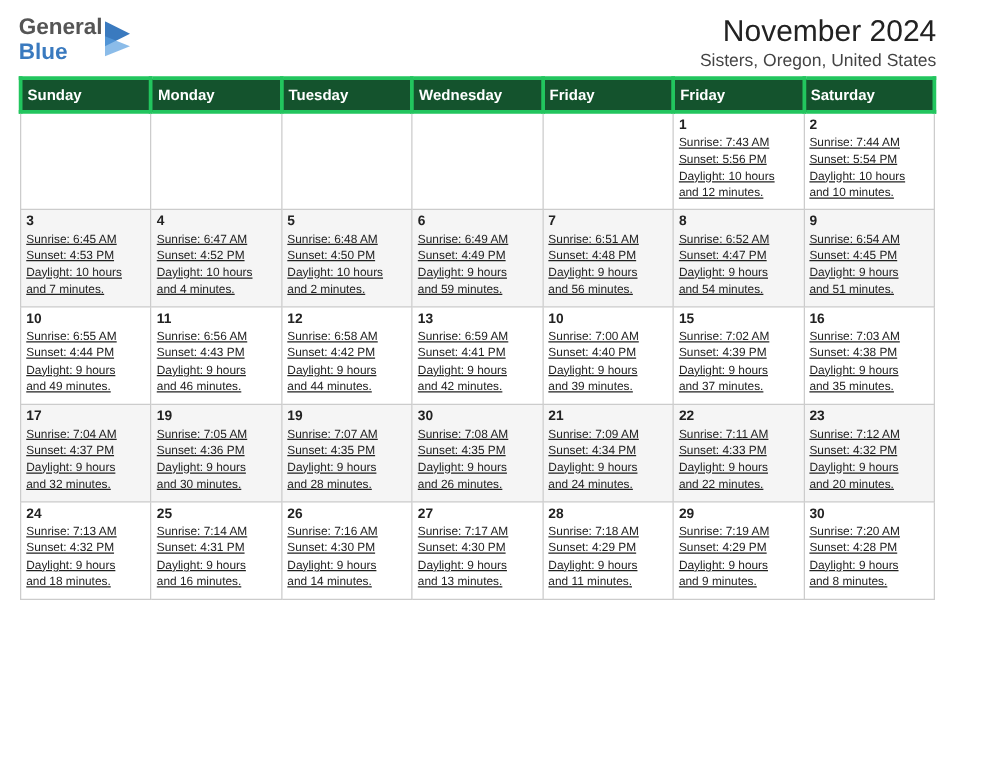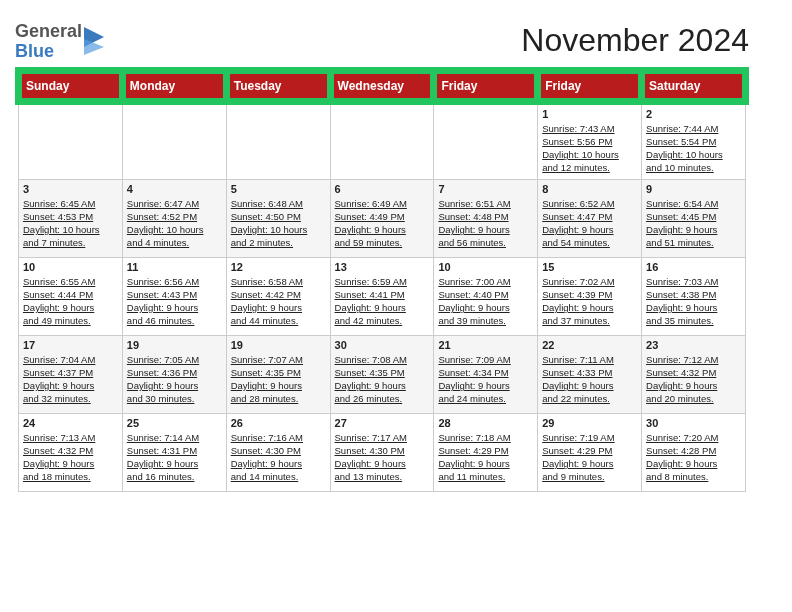--- a/index.html
+++ b/index.html
@@ -5,21 +5,21 @@
     * { margin: 0; padding: 0; box-sizing: border-box; }
     body {
       font-family: Arial, sans-serif;
       background: #fff;
       width: 792px;
       height: 612px;
       overflow: hidden;
     }
     .container {
       width: 764px;
-      padding: 22px 15px 5px 15px;
+      padding: 12px 15px 5px 15px;
     }
     .header-row {
       display: flex;
       justify-content: space-between;
       align-items: flex-start;
       margin-bottom: 5px;
     }
     .logo {
       display: flex;
       align-items: center;
@@ -35,41 +35,41 @@
     .logo-text span:last-child { color: #3a7abf; }
     .logo-icon {
       width: 20px;
       height: 30px;
       margin-left: 2px;
     }
     .title-block {
       text-align: right;
     }
     .month-title {
-      font-size: 32px;
+      font-size: 24px;
       font-weight: normal;
       color: #222;
     }
     .location {
       font-size: 14px;
       color: #444;
     }
     table {
       width: 100%;
       border-collapse: collapse;
       table-layout: fixed;
     }
     thead tr th {
-      background-color: #b91c1c;
+      background-color: #14532d;
       color: #fff;
       font-size: 12px;
       font-weight: bold;
       padding: 5px 4px;
       text-align: left;
-      border: 7px solid #22c55e;
+      border: 3px solid #22c55e;
     }
     tbody tr td {
       border: 1px solid #ccc;
       vertical-align: top;
       padding: 3px 4px;
       font-size: 9.5px;
       color: #222;
       height: 78px;
       background: #fff;
     }
@@ -101,20 +101,21 @@
         <span>General</span>
         <span>Blue</span>
       </div>
       <svg class="logo-icon" viewBox="0 0 20 30">
         <polygon points="0,0 20,10 0,20" fill="#3a7abf"></polygon>
         <polygon points="0,12 20,20 0,28" fill="#5aa0df" opacity="0.7"></polygon>
       </svg>
     </div>
     <div class="title-block">
       <div class="month-title">November 2024</div>
+      <div class="location">Sisters, Oregon, United States</div>
     </div>
   </div>
 
   <table>
     <thead>
       <tr>
         <th>Sunday</th>
         <th>Monday</th>
         <th>Tuesday</th>
         <th>Wednesday</th>

